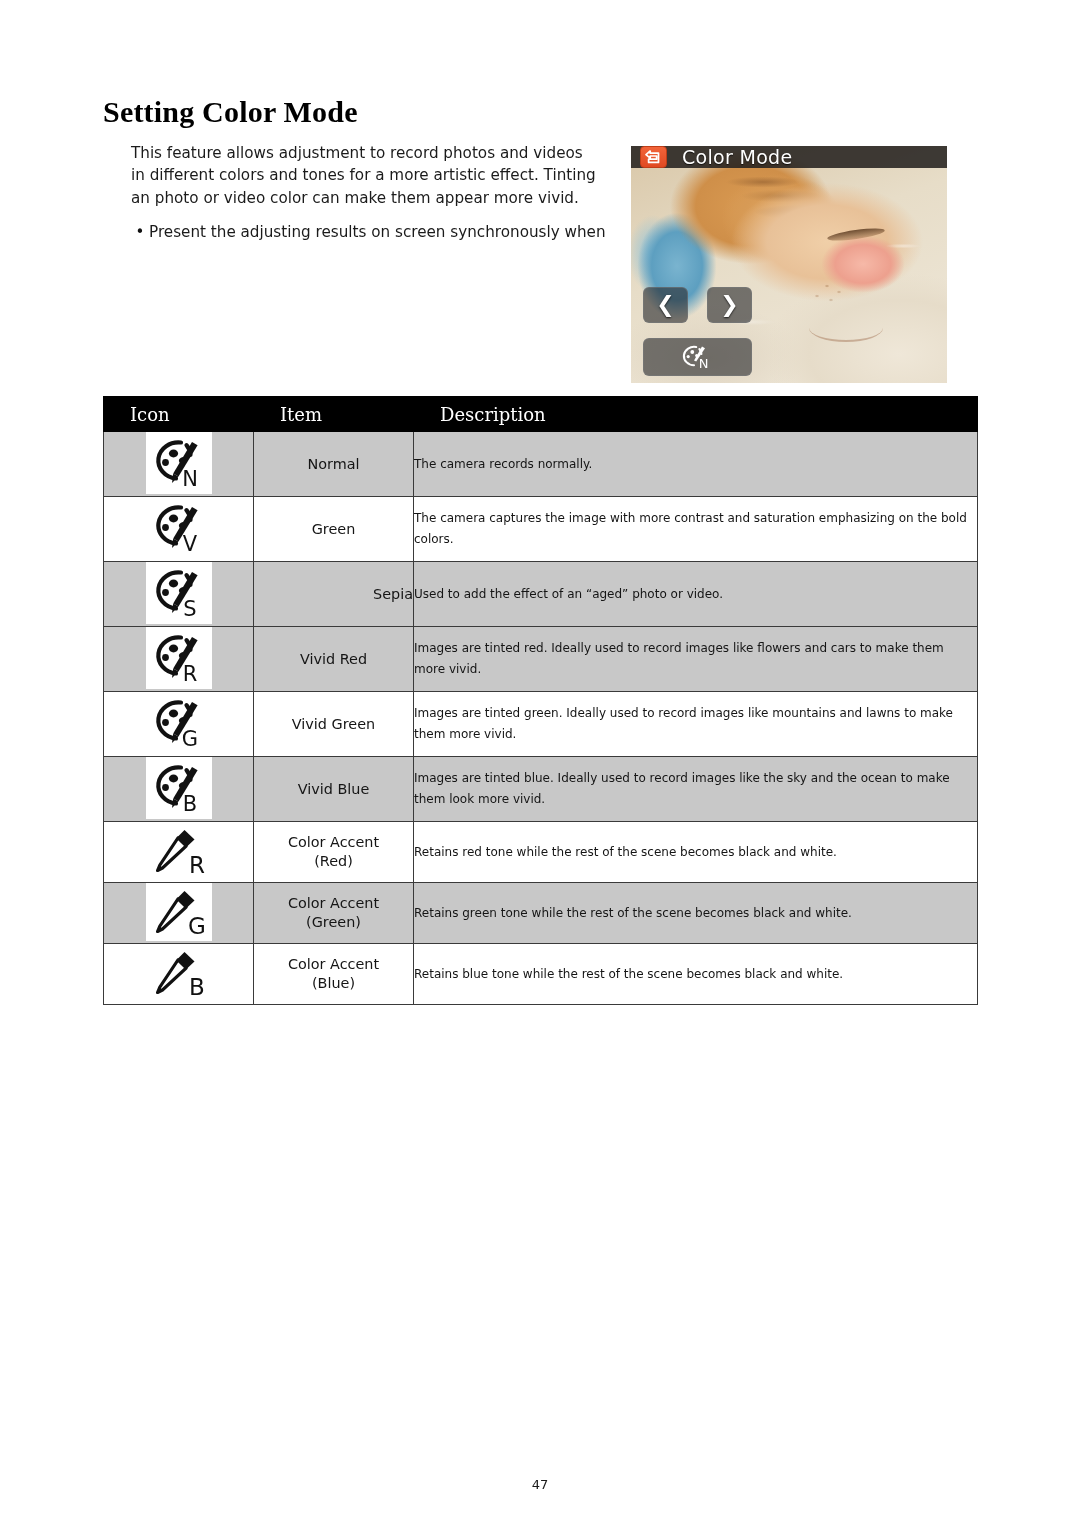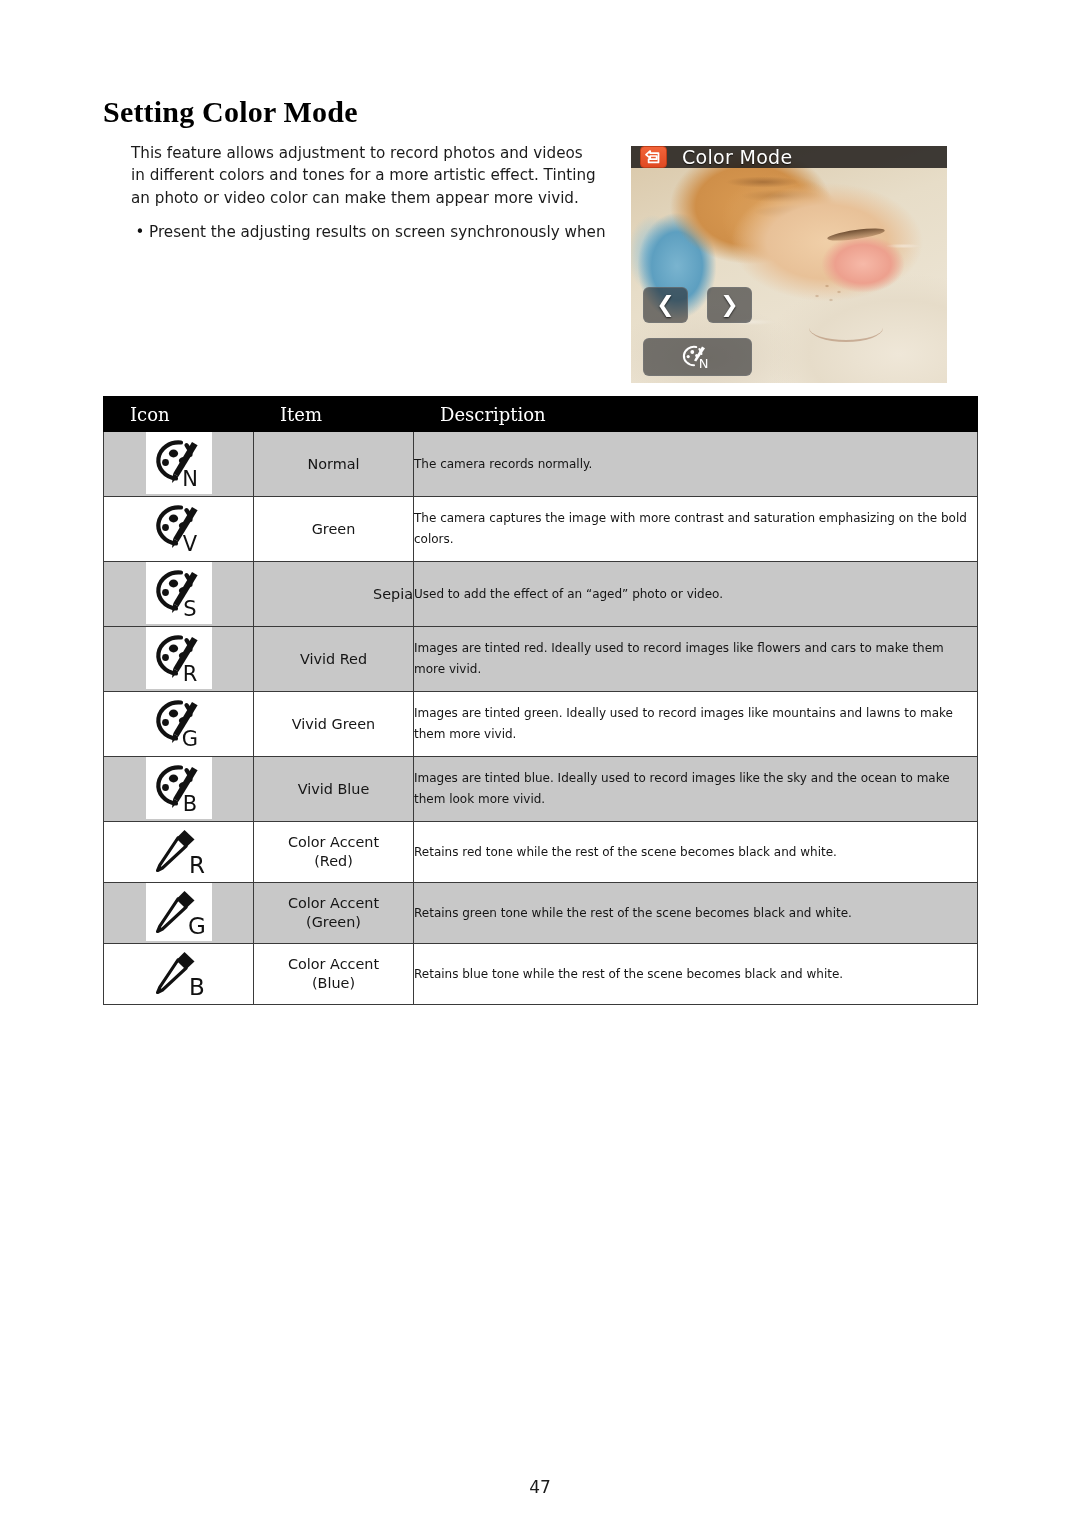--- a/index.html
+++ b/index.html
@@ -265,21 +265,21 @@
     line-height: 0;
   }
   .icon-box.no-plate { background: transparent; }
 
   #page-number {
     position: absolute;
     left: 0;
     top: 1477px;
     width: 1080px;
     text-align: center;
-    font-size: 17px;
+    font-size: 13px;
     color: #1a1a1a;
   }
 </style>
 </head>
 <body>
 
 <div id="page-title">Setting Color Mode</div>
 
 <div id="intro-block">
   <div id="intro-paragraph">This feature allows adjustment to record photos and videos in different colors and tones for a more artistic effect.  Tinting an photo or video color can make them appear more vivid.</div>

